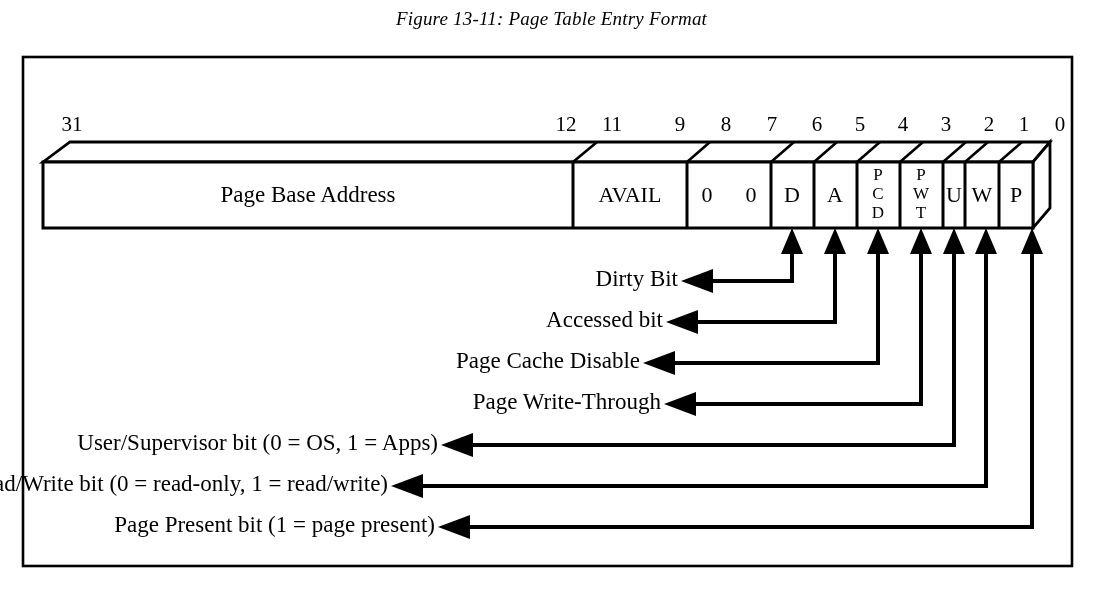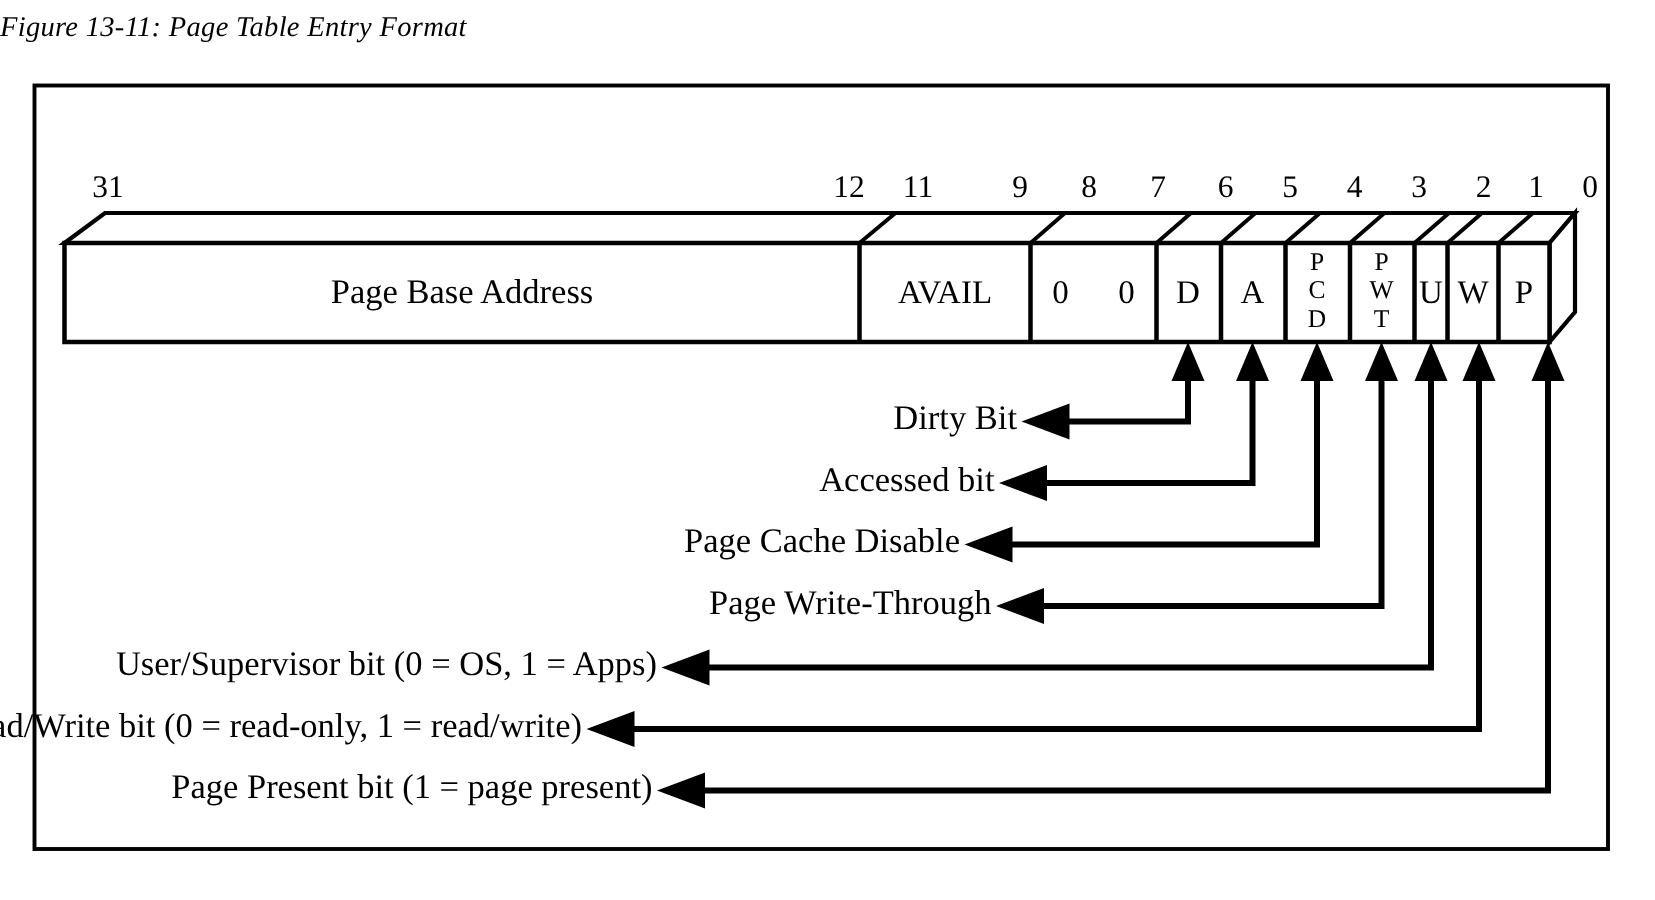--- a/index.html
+++ b/index.html
@@ -7,21 +7,21 @@
     width:1103px;height:600px;
     background:#ffffff;
     font-family:"Liberation Serif", serif;
     color:#000000;
     overflow:hidden;
     position:relative;
   }
   #figure-root{position:absolute;left:0;top:0;width:1103px;height:600px;}
   #figure-title{
     position:absolute;left:0;top:8px;width:1103px;
-    text-align:left;
+    text-align:center;
     font-style:italic;
     font-size:19px;
     letter-spacing:0.2px;
     white-space:nowrap;
   }
   svg#fig-svg{position:absolute;left:0;top:0;}
   .celltext{
     font-family:"Liberation Serif", serif;
     font-size:22px;
     text-anchor:middle;

